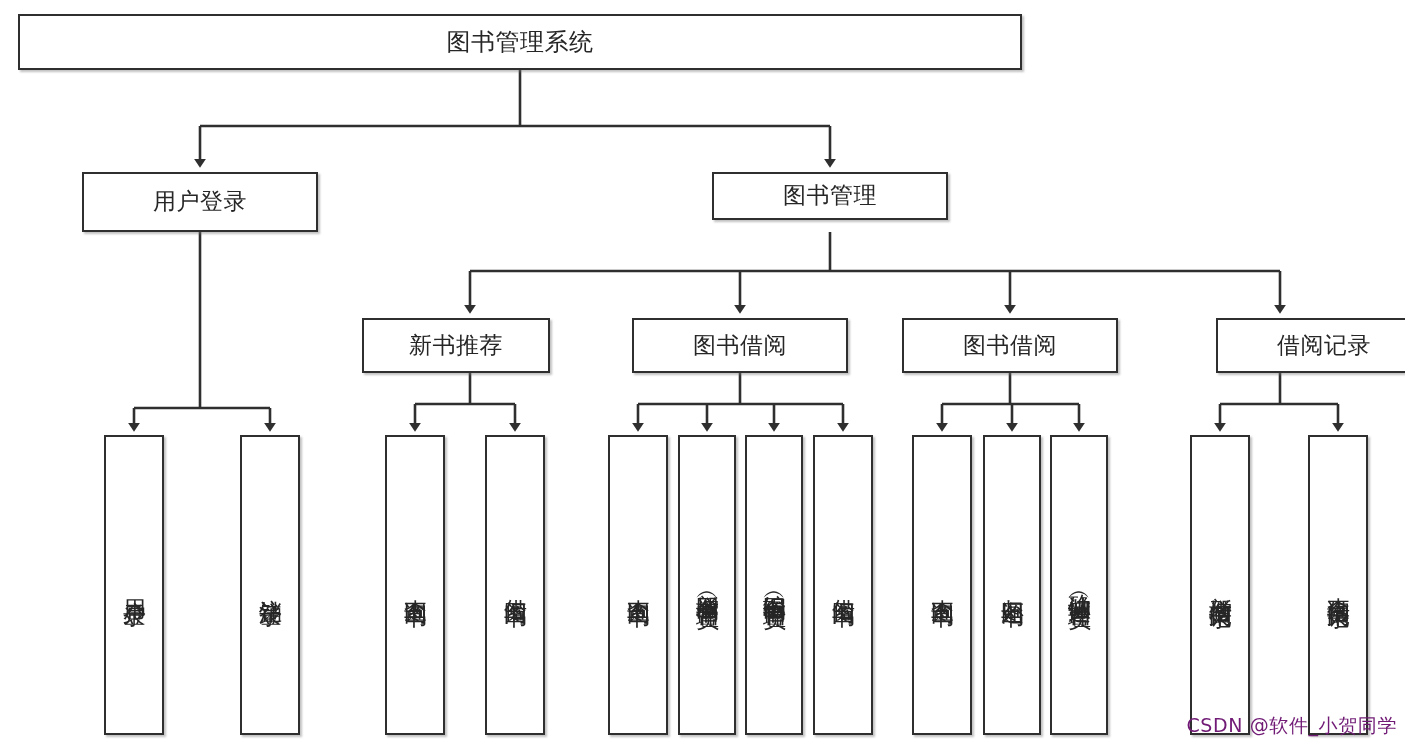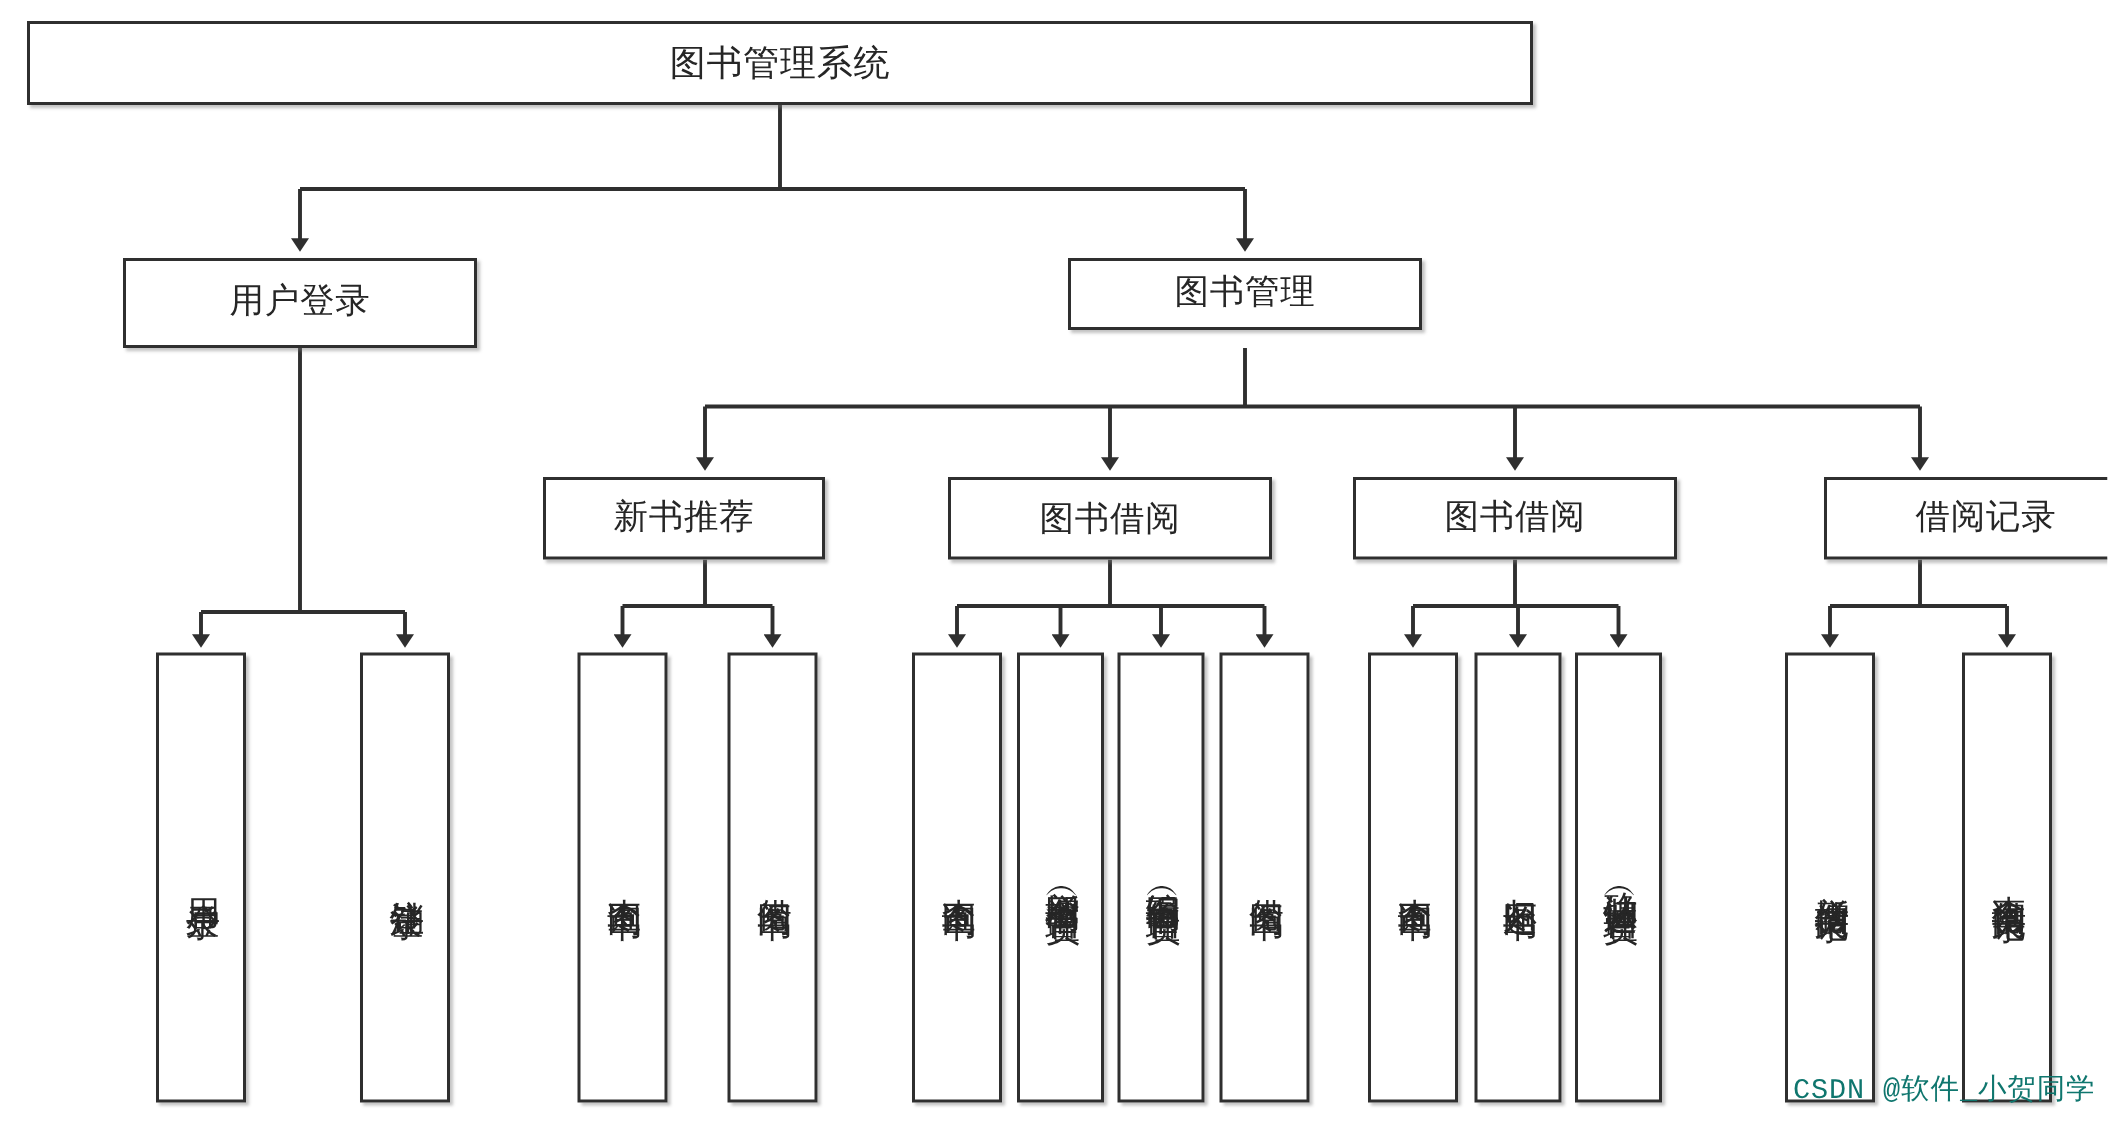--- a/index.html
+++ b/index.html
@@ -54,25 +54,24 @@
     white-space: nowrap;
   }
   .node.root {
     font-size: 24px;
   }
   .watermark {
     position: absolute;
     right: 8px;
     bottom: 8px;
     font-size: 19px;
-    color: #0f766e;
+    color: #701a75;
     letter-spacing: 0.6px;
     white-space: nowrap;
     user-select: none;
-    font-family: Liberation Mono, monospace;
   }
 </style>
 </head>
 <body>
 
 <div id="canvas">
 
   <svg class="wires" viewBox="0 0 1405 747" xmlns="http://www.w3.org/2000/svg">
     <defs>
       <marker id="arrow" markerWidth="10" markerHeight="12" refX="1.2" refY="6" orient="auto" markerUnits="userSpaceOnUse">

